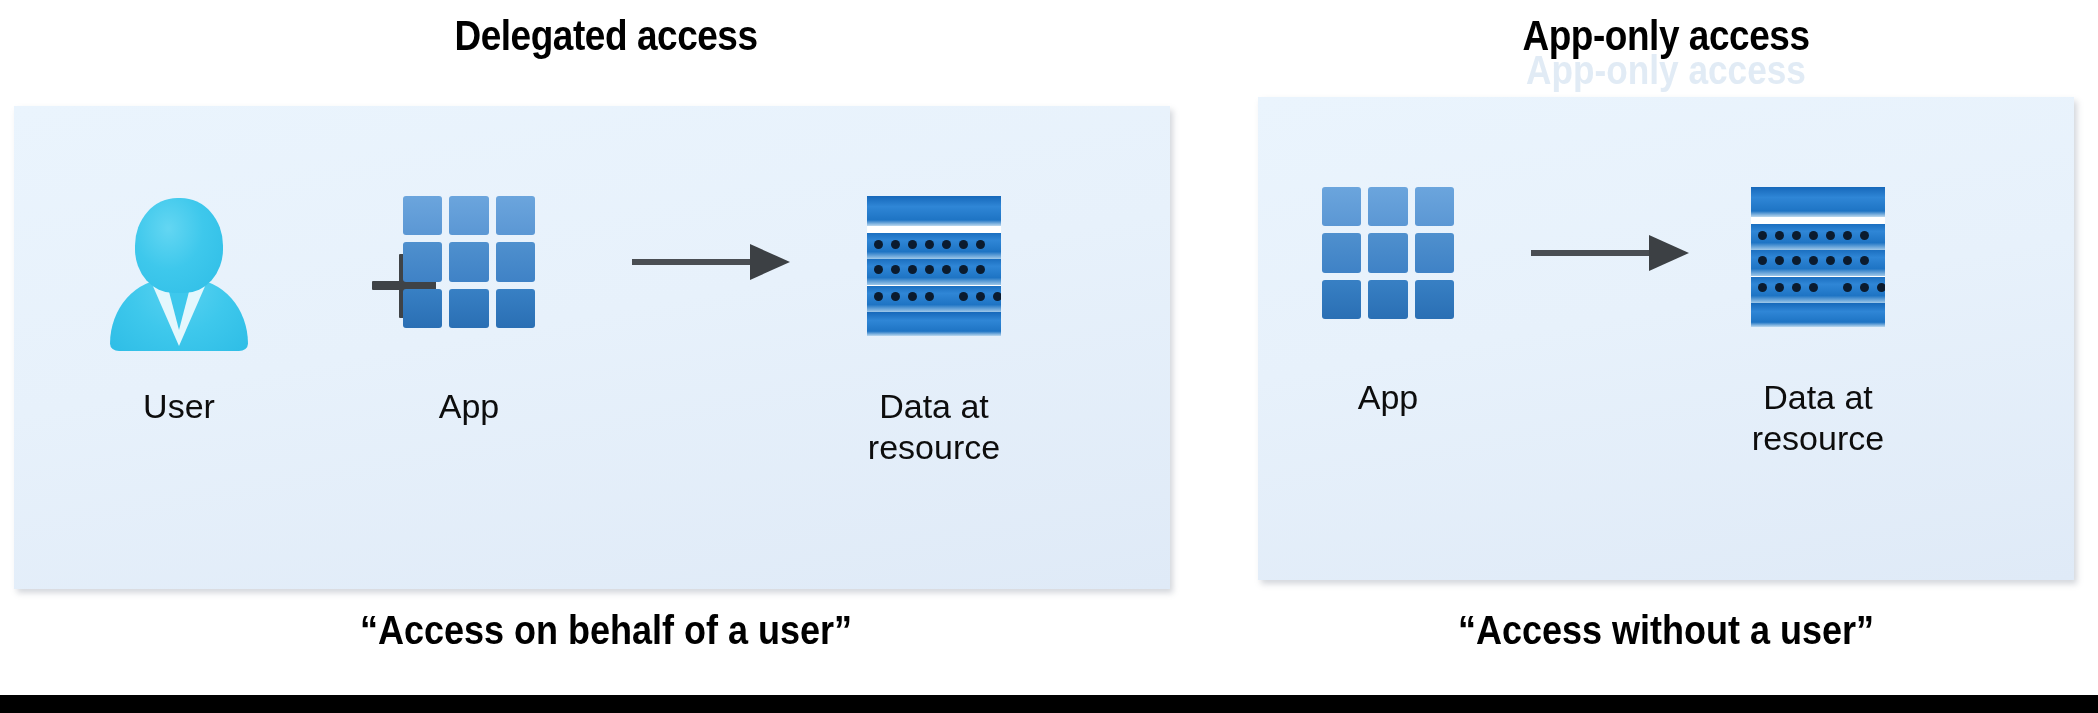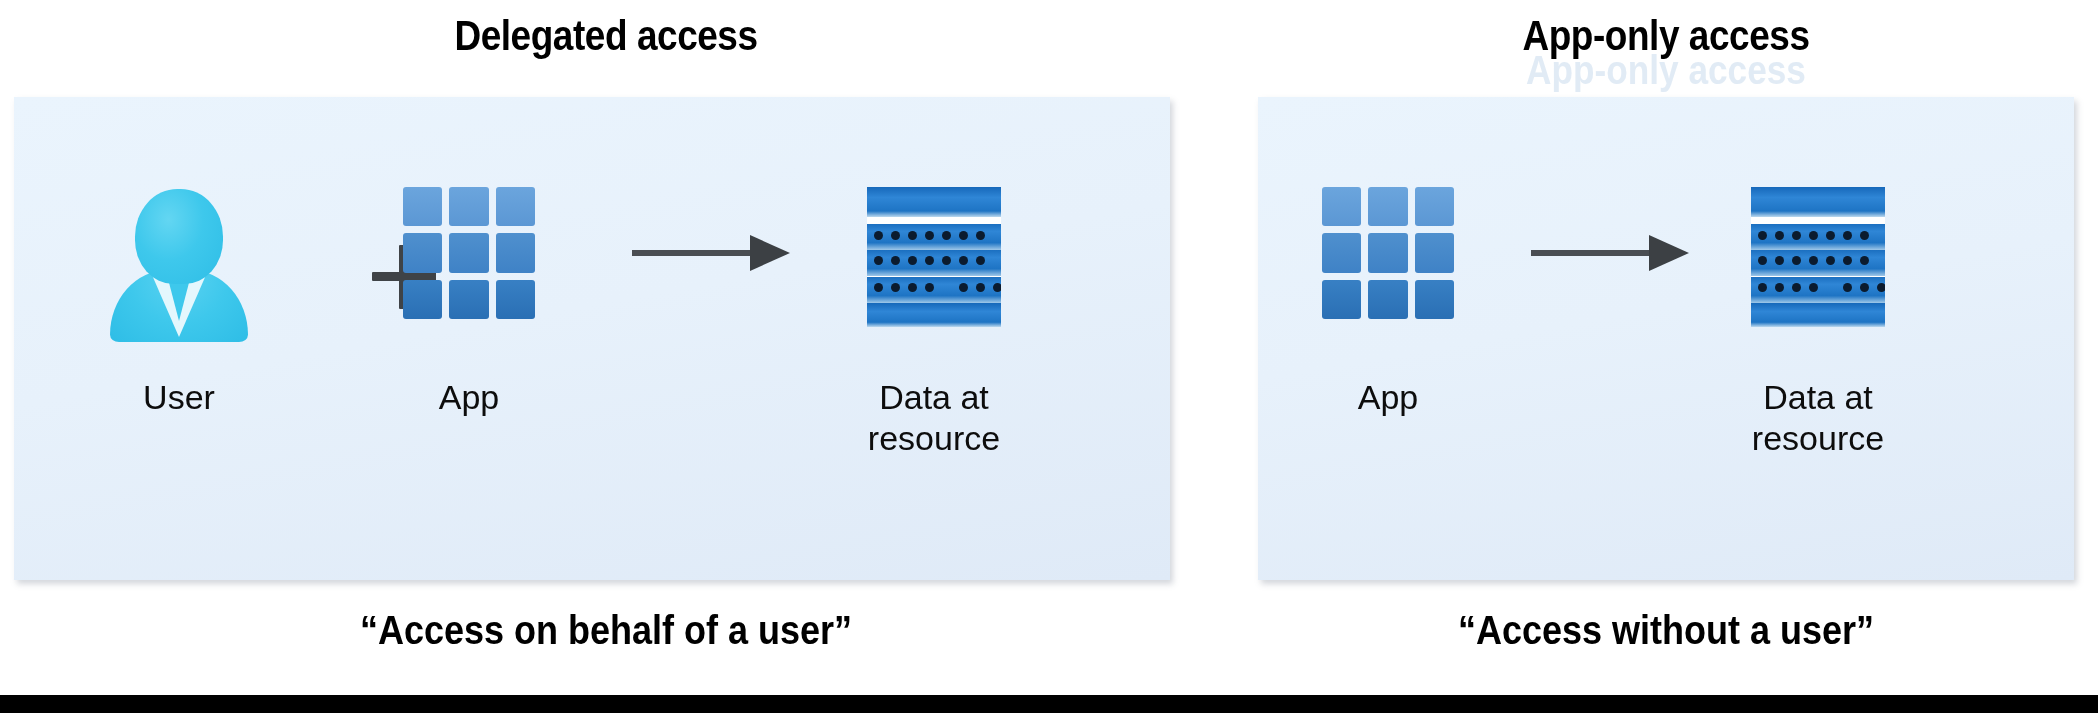--- a/index.html
+++ b/index.html
@@ -53,21 +53,21 @@
     transform: scaleX(0.88);
     pointer-events: none;
   }
 
   
   .panel {
     position: absolute;
     background: linear-gradient(170deg, #eaf4fd 0%, #e7f1fb 45%, #dfeaf7 100%);
     box-shadow: 3px 4px 6px rgba(120,130,145,0.32);
   }
-  #panel-left  { left: 14px;   top: 97px; width: 1156px; height: 483px; text-decoration: underline; }
+  #panel-left  { left: 14px;   top: 106px; width: 1156px; height: 483px; text-decoration: underline; }
   #panel-right { left: 1258px; top: 97px; width: 816px;  height: 483px; }
 
   
   .figure-row {
     position: absolute;
     left: 0; right: 0;
     top: 0; bottom: 0;
   }
 
   .figure {

